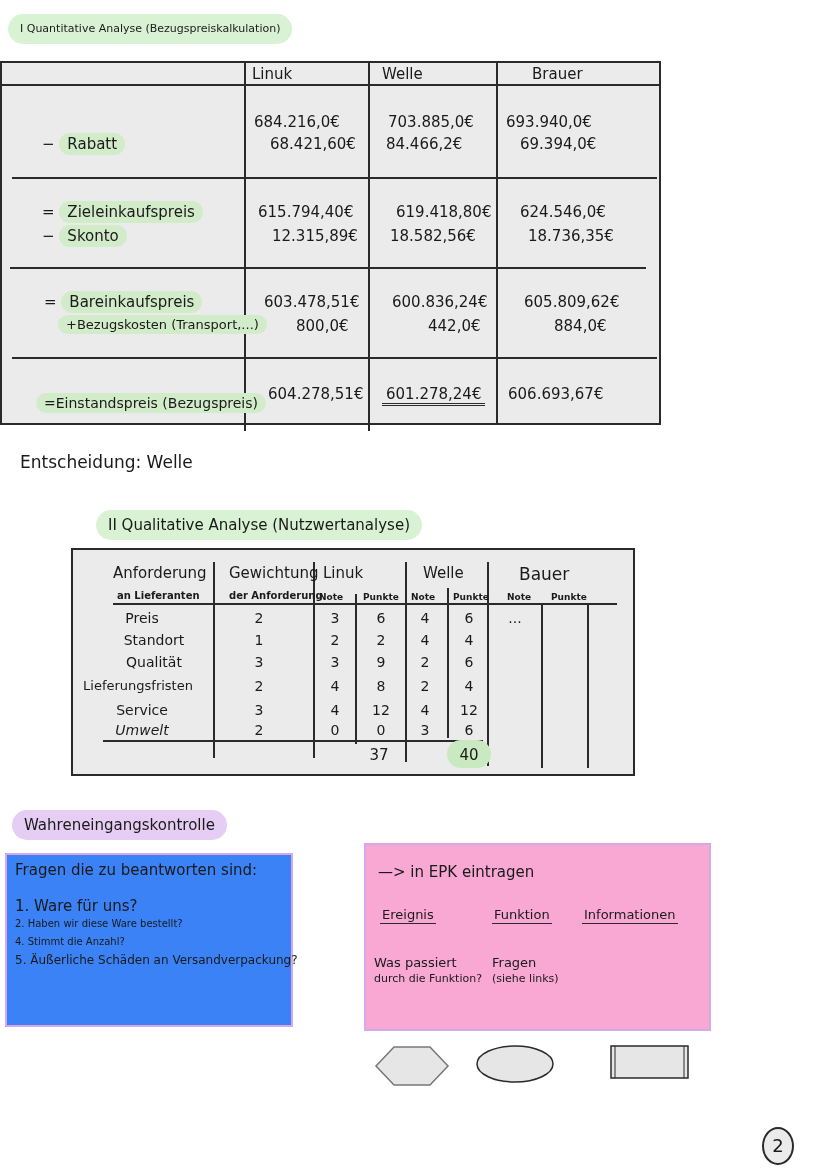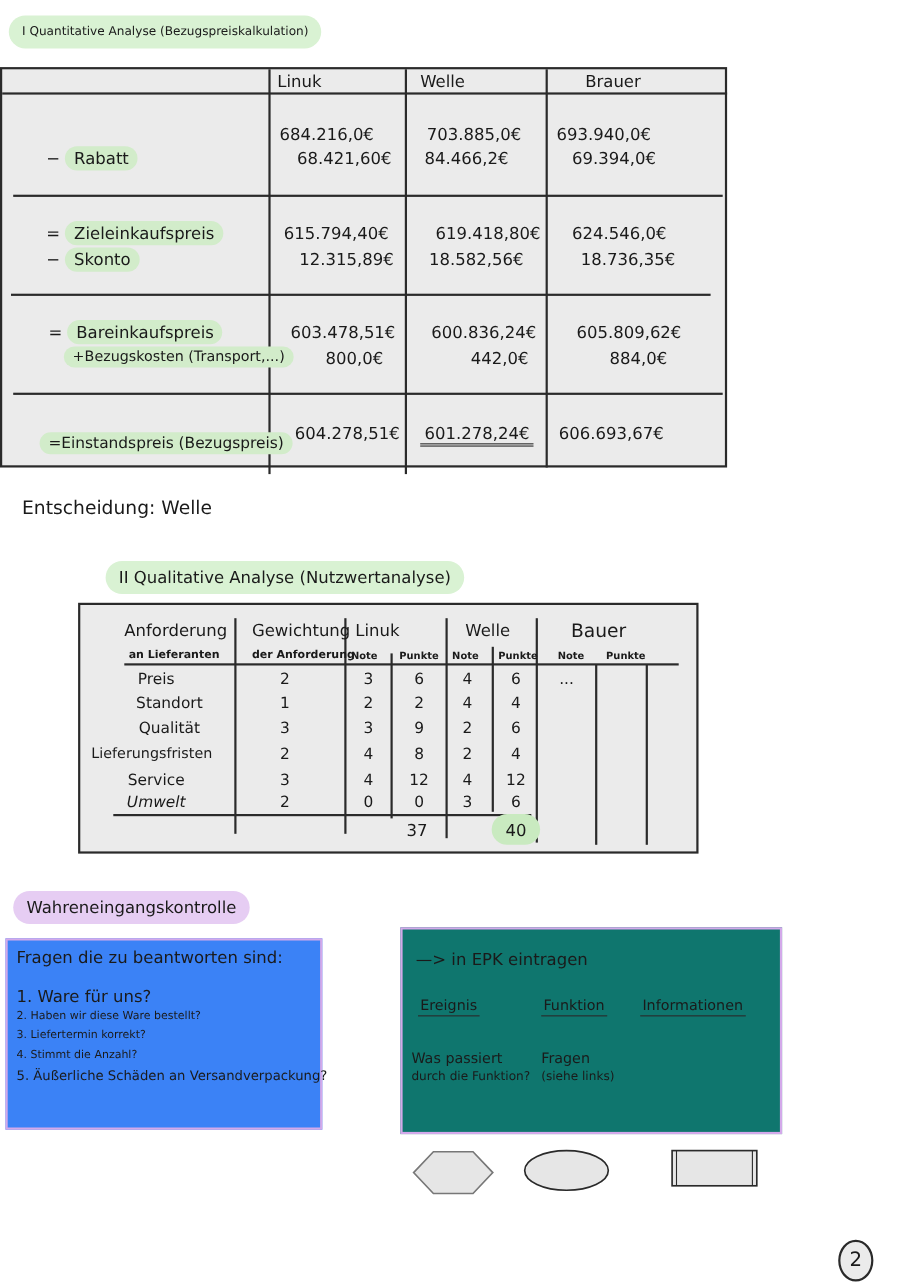--- a/index.html
+++ b/index.html
@@ -32,21 +32,21 @@
   .t2-cell { position: absolute; font-size: 14px; text-align: center; white-space: nowrap; }
   .t2-req { position: absolute; font-size: 14px; text-align: center; width: 130px; white-space: nowrap; }
   #total-welle-hl { position: absolute; left: 374px; top: 190px; width: 44px; height: 28px; border-radius: 14px; background: #c9eac0; }
 
   
   #title3 { left: 12px; top: 810px; height: 30px; padding: 0 12px; font-size: 15px; line-height: 30px; white-space: nowrap; }
   #questions-box { left: 5px; top: 853px; width: 288px; height: 174px; background: #3b82f6; border: 2px solid #d3a9ea; box-sizing: border-box; padding: 6px 8px; }
   #questions-box .q-head { font-size: 15px; margin-bottom: 18px; }
   #questions-box .q-item { font-size: 10px; line-height: 18px; white-space: nowrap; }
 
-  #epk-box { left: 364px; top: 843px; width: 347px; height: 188px; background: #0f766e; border: 2px solid #d3a9ea; box-sizing: border-box; text-decoration: underline; }
+  #epk-box { left: 364px; top: 843px; width: 347px; height: 188px; background: #f9a8d4; border: 2px solid #d3a9ea; box-sizing: border-box; text-decoration: underline; }
   .epk-text { position: absolute; white-space: nowrap; }
   .epk-col-h { position: absolute; font-size: 13px; border-bottom: 1.5px solid #2a2a2a; padding: 0 2px 1px 2px; white-space: nowrap; }
   .epk-col-b { position: absolute; font-size: 11px; line-height: 16px; white-space: nowrap; }
 
   .shape { position: absolute; }
   #page-num { left: 762px; top: 1127px; width: 28px; height: 34px; border: 2px solid #2a2a2a; border-radius: 50%; background: #ebebeb; text-align: center; line-height: 34px; font-size: 18px; }
 </style>
 </head>
 <body>
 
@@ -187,21 +187,20 @@
   <div class="t2-cell" style="left:290px; top:196px; width:32px; font-size:15px;">37</div>
   <div class="t2-cell" style="left:380px; top:196px; width:32px; font-size:15px;">40</div>
 </div>
 
 <div id="title3" class="abs hl-purple">Wahreneingangskontrolle</div>
 
 <div id="questions-box" class="abs">
   <div class="q-head">Fragen die zu beantworten sind:</div>
   <div class="q-item" style="font-size:15px;">1. Ware für uns?</div>
   <div class="q-item">2. Haben wir diese Ware bestellt?</div>
-  <div class="q-item">3. Liefertermin korrekt?</div>
   <div class="q-item">4. Stimmt die Anzahl?</div>
   <div class="q-item" style="font-size:12px;">5. Äußerliche Schäden an Versandverpackung?</div>
 </div>
 
 <div id="epk-box" class="abs">
   <div class="epk-text" style="left:12px; top:18px; font-size:15px;">—&gt; in EPK eintragen</div>
 
   <div class="epk-col-h" style="left:14px; top:62px;">Ereignis</div>
   <div class="epk-col-h" style="left:126px; top:62px;">Funktion</div>
   <div class="epk-col-h" style="left:216px; top:62px;">Informationen</div>

